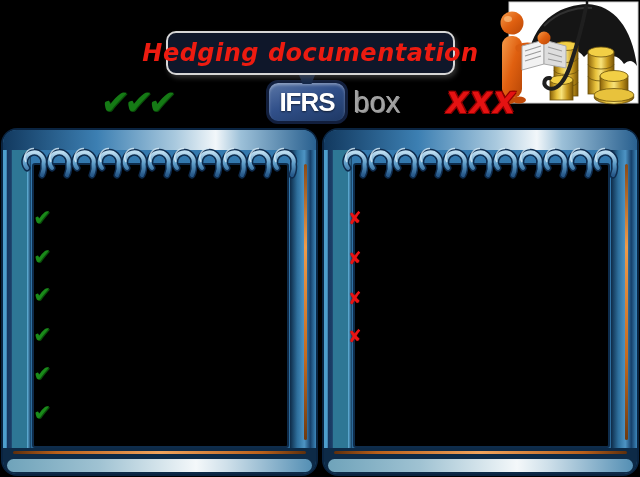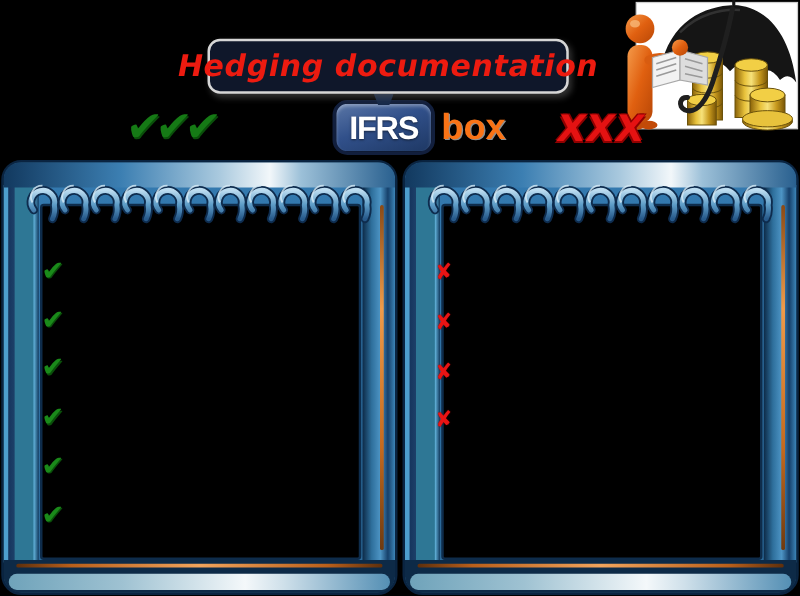--- a/index.html
+++ b/index.html
@@ -36,22 +36,22 @@
   .logo .antenna{
     position:absolute;left:50%;top:-8px;transform:translateX(-50%);
     width:16px;height:9px;background:#16294a;
     clip-path:polygon(0 0,100% 0,78% 100%,22% 100%);
   }
   .logo .ifrs{
     font-family:"Liberation Sans",sans-serif;font-weight:bold;font-size:26px;
     color:#fff;letter-spacing:-1px;text-shadow:0 1px 2px rgba(0,0,0,.55);
   }
   .logo .box{
-    font-family:"Liberation Sans",sans-serif;font-weight:bold;font-size:29px;
-    color:#f97316;margin-left:5px;text-shadow:1px 1px 0 #8f8f8f;
+    font-family:"Liberation Sans",sans-serif;font-weight:normal;font-size:29px;
+    color:#a3a3a3;margin-left:5px;text-shadow:1px 1px 0 #8f8f8f;
   }
 
   
   .checks-row{
     position:absolute;left:101px;top:85px;z-index:2;
     font-size:34px;font-weight:bold;color:#157a15;letter-spacing:-5px;
     transform:skewX(-6deg);text-shadow:1px 1px 0 #0a4f0a;line-height:1;
   }
   .crosses-row{
     position:absolute;left:446px;top:89px;z-index:6;

